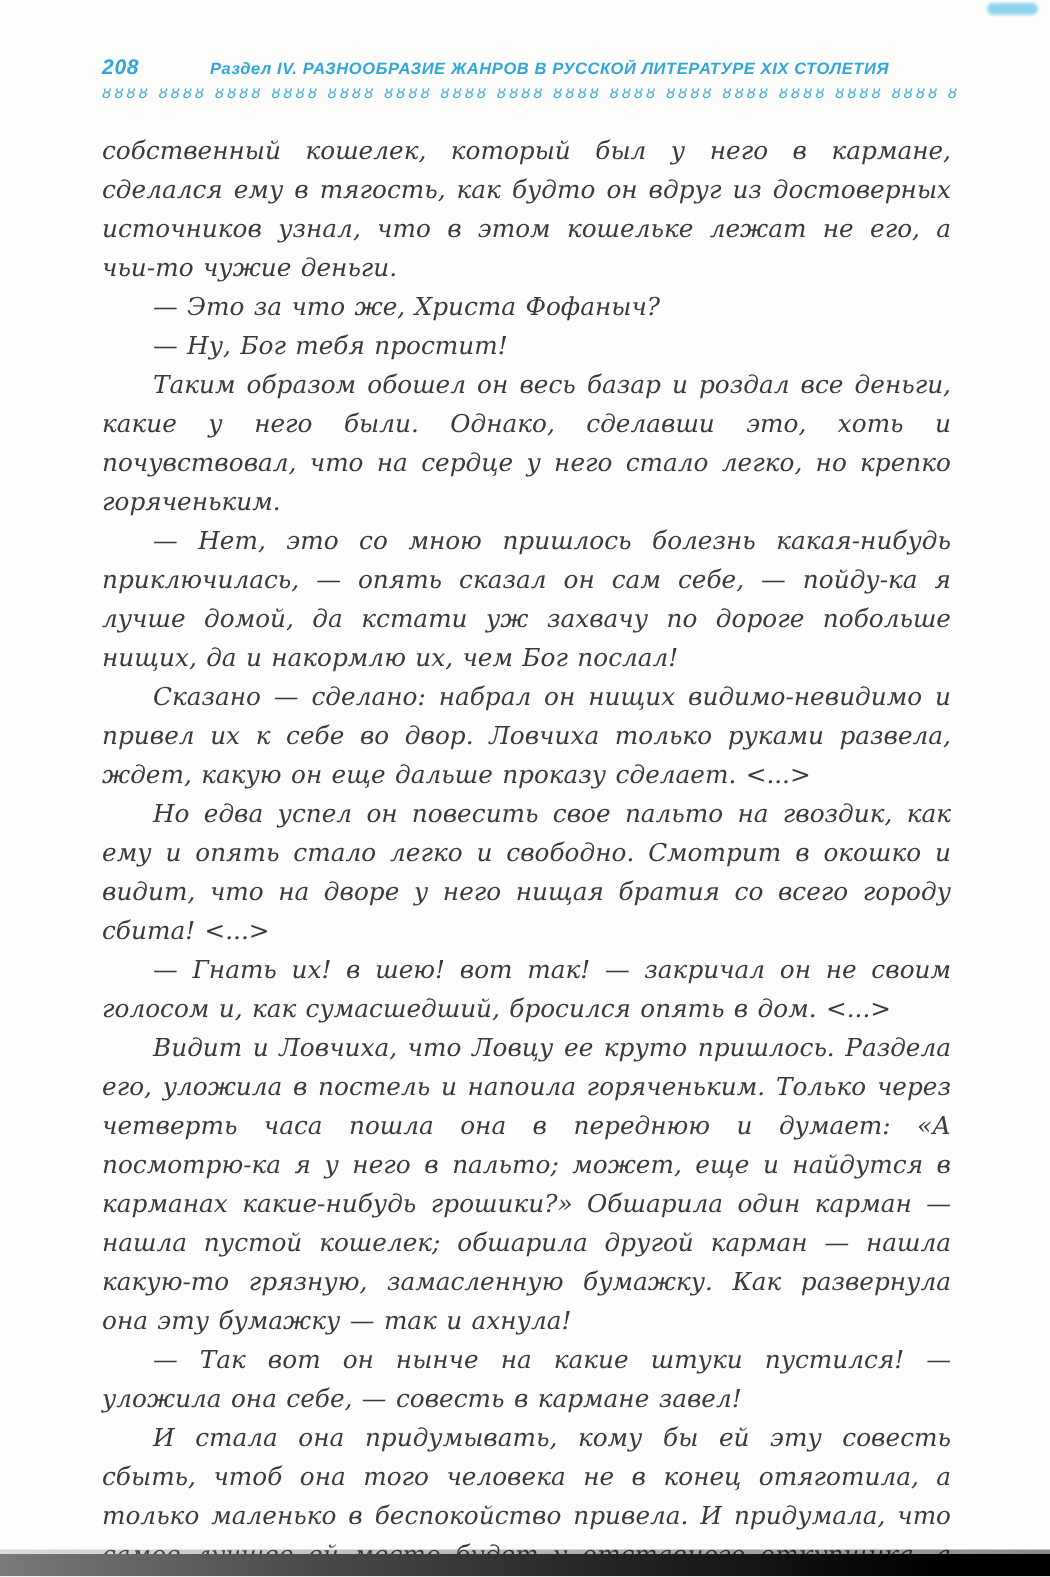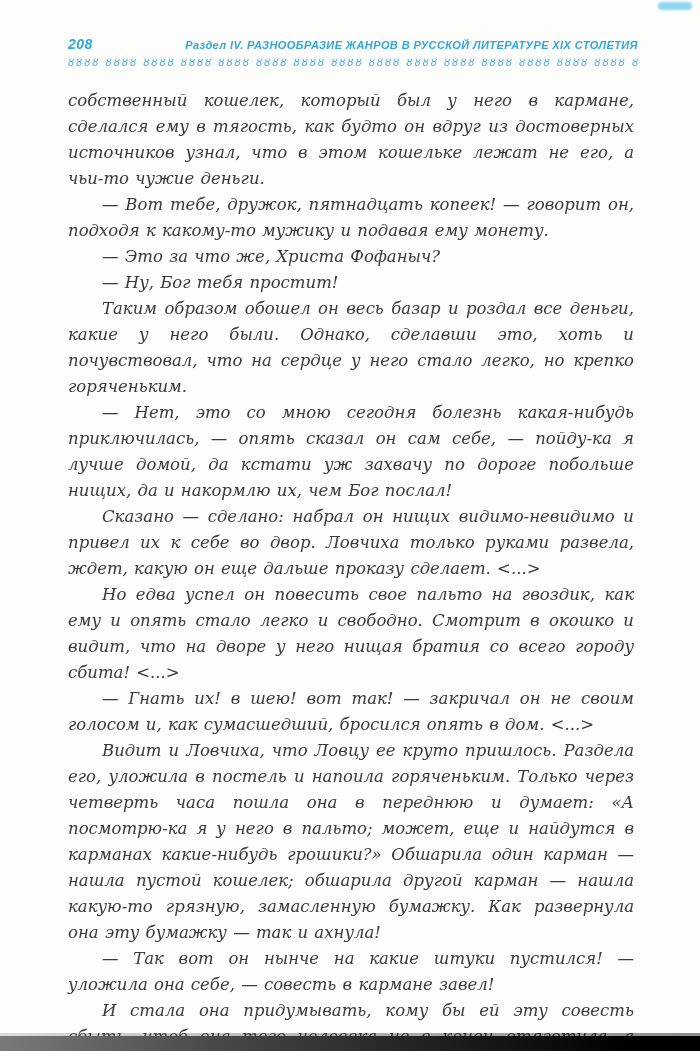--- a/index.html
+++ b/index.html
@@ -28,21 +28,21 @@
   }
   .page-number {
     font-size: 14px;
     font-weight: bold;
     width: 72px;
     flex: 0 0 auto;
     letter-spacing: 0.5px;
   }
   .chapter-title {
     flex: 1 1 auto;
-    text-align: right;
+    text-align: left;
     font-size: 11px;
     font-weight: bold;
     letter-spacing: 0.4px;
     white-space: nowrap;
     overflow: hidden;
   }
   .ornament {
     position: absolute;
     top: 57px;
     left: 68px;
@@ -112,25 +112,24 @@
 
   <div class="header">
     <div class="page-number">208</div>
     <div class="chapter-title">Раздел ІV. РАЗНООБРАЗИЕ ЖАНРОВ В РУССКОЙ ЛИТЕРАТУРЕ XIX СТОЛЕТИЯ</div>
   </div>
 
   <div class="ornament">ȣȣȣȣ ȣȣȣȣ ȣȣȣȣ ȣȣȣȣ ȣȣȣȣ ȣȣȣȣ ȣȣȣȣ ȣȣȣȣ ȣȣȣȣ ȣȣȣȣ ȣȣȣȣ ȣȣȣȣ ȣȣȣȣ ȣȣȣȣ ȣȣȣȣ ȣȣȣȣ ȣȣȣȣ ȣȣȣȣ ȣȣȣȣ ȣȣȣȣ</div>
 
   <div class="body-text">
       <p class="para">собственный кошелек, который был у него в кармане, сделался ему в тягость, как будто он вдруг из достоверных источников узнал, что в этом кошельке лежат не его, а чьи-то чужие деньги.</p>
-      <p class="para indent">— Вот тебе, дружок, пятнадцать копеек! — говорит он, подходя к какому-то мужику и подавая ему монету.</p>
       <p class="para indent">— Это за что же, Христа Фофаныч?</p>
       <p class="para indent">— Ну, Бог тебя простит!</p>
       <p class="para indent">Таким образом обошел он весь базар и роздал все деньги, какие у него были. Однако, сделавши это, хоть и почувствовал, что на сердце у него стало легко, но крепко горяченьким.</p>
-      <p class="para indent">— Нет, это со мною сегодня болезнь какая-нибудь приключилась, — опять сказал он сам себе, — пойду-ка я лучше домой, да кстати уж захвачу по дороге побольше нищих, да и накормлю их, чем Бог послал!</p>
+      <p class="para indent">— Нет, это со мною пришлось болезнь какая-нибудь приключилась, — опять сказал он сам себе, — пойду-ка я лучше домой, да кстати уж захвачу по дороге побольше нищих, да и накормлю их, чем Бог послал!</p>
       <p class="para indent">Сказано — сделано: набрал он нищих видимо-невидимо и привел их к себе во двор. Ловчиха только руками развела, ждет, какую он еще дальше проказу сделает. &lt;...&gt;</p>
       <p class="para indent">Но едва успел он повесить свое пальто на гвоздик, как ему и опять стало легко и свободно. Смотрит в окошко и видит, что на дворе у него нищая братия со всего городу сбита! &lt;...&gt;</p>
       <p class="para indent">— Гнать их! в шею! вот так! — закричал он не своим голосом и, как сумасшедший, бросился опять в дом. &lt;...&gt;</p>
       <p class="para indent">Видит и Ловчиха, что Ловцу ее круто пришлось. Раздела его, уложила в постель и напоила горяченьким. Только через четверть часа пошла она в переднюю и думает: «А посмотрю-ка я у него в пальто; может, еще и найдутся в карманах какие-нибудь грошики?» Обшарила один карман — нашла пустой кошелек; обшарила другой карман — нашла какую-то грязную, замасленную бумажку. Как развернула она эту бумажку — так и ахнула!</p>
       <p class="para indent">— Так вот он нынче на какие штуки пустился! — уложила она себе, — совесть в кармане завел!</p>
       <p class="para indent">И стала она придумывать, кому бы ей эту совесть сбыть, чтоб она того человека не в конец отяготила, а только маленько в беспокойство привела. И придумала, что самое лучшее ей место будет у отставного откупщика, а ныне</p>
     </div>
 
   <div class="bottom-scan-bar"></div>
 

